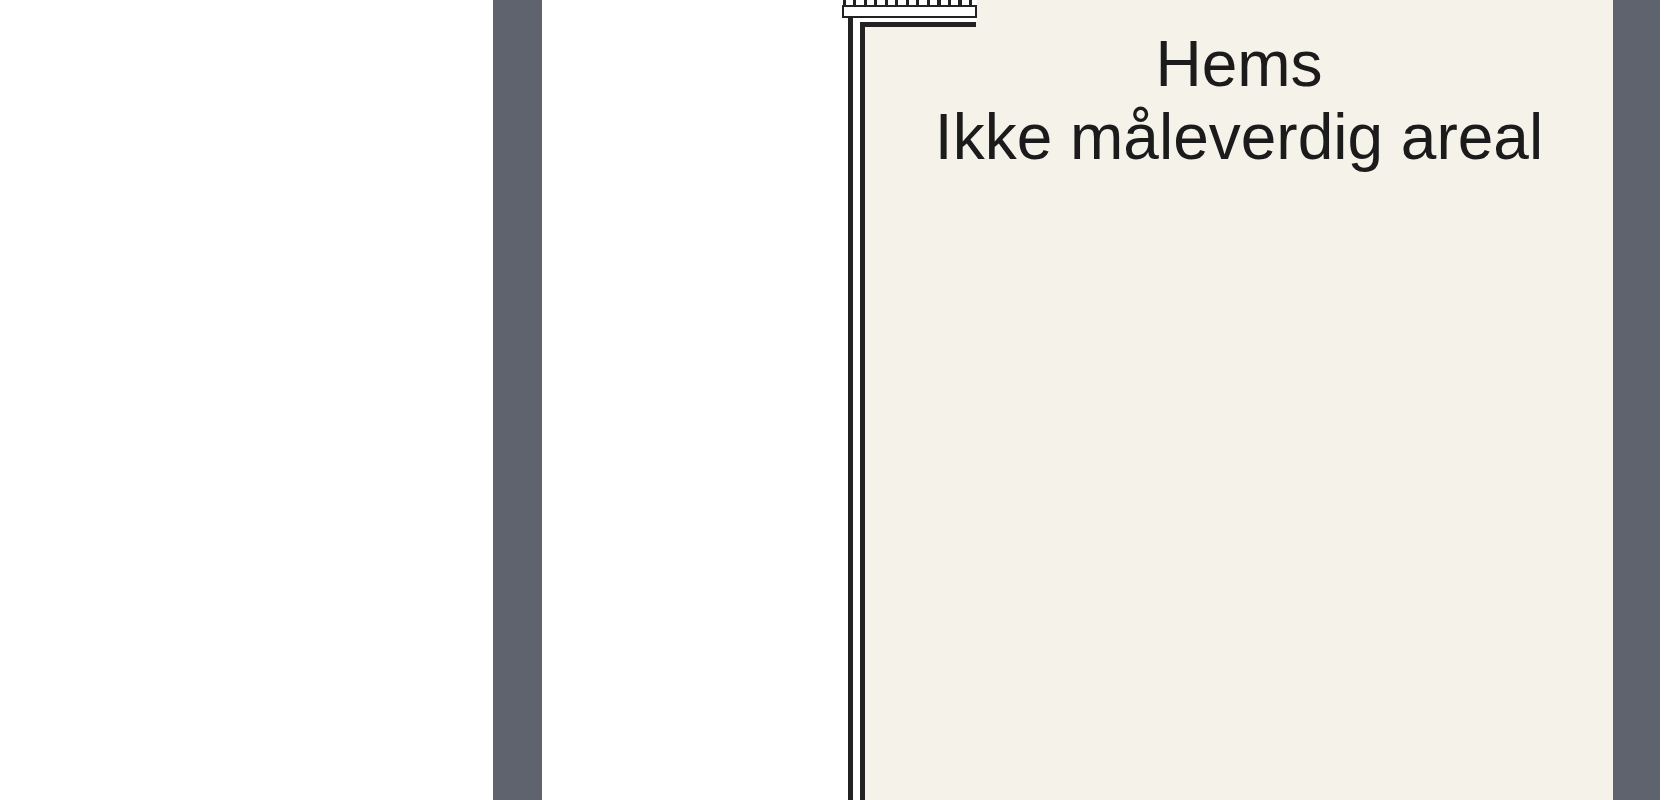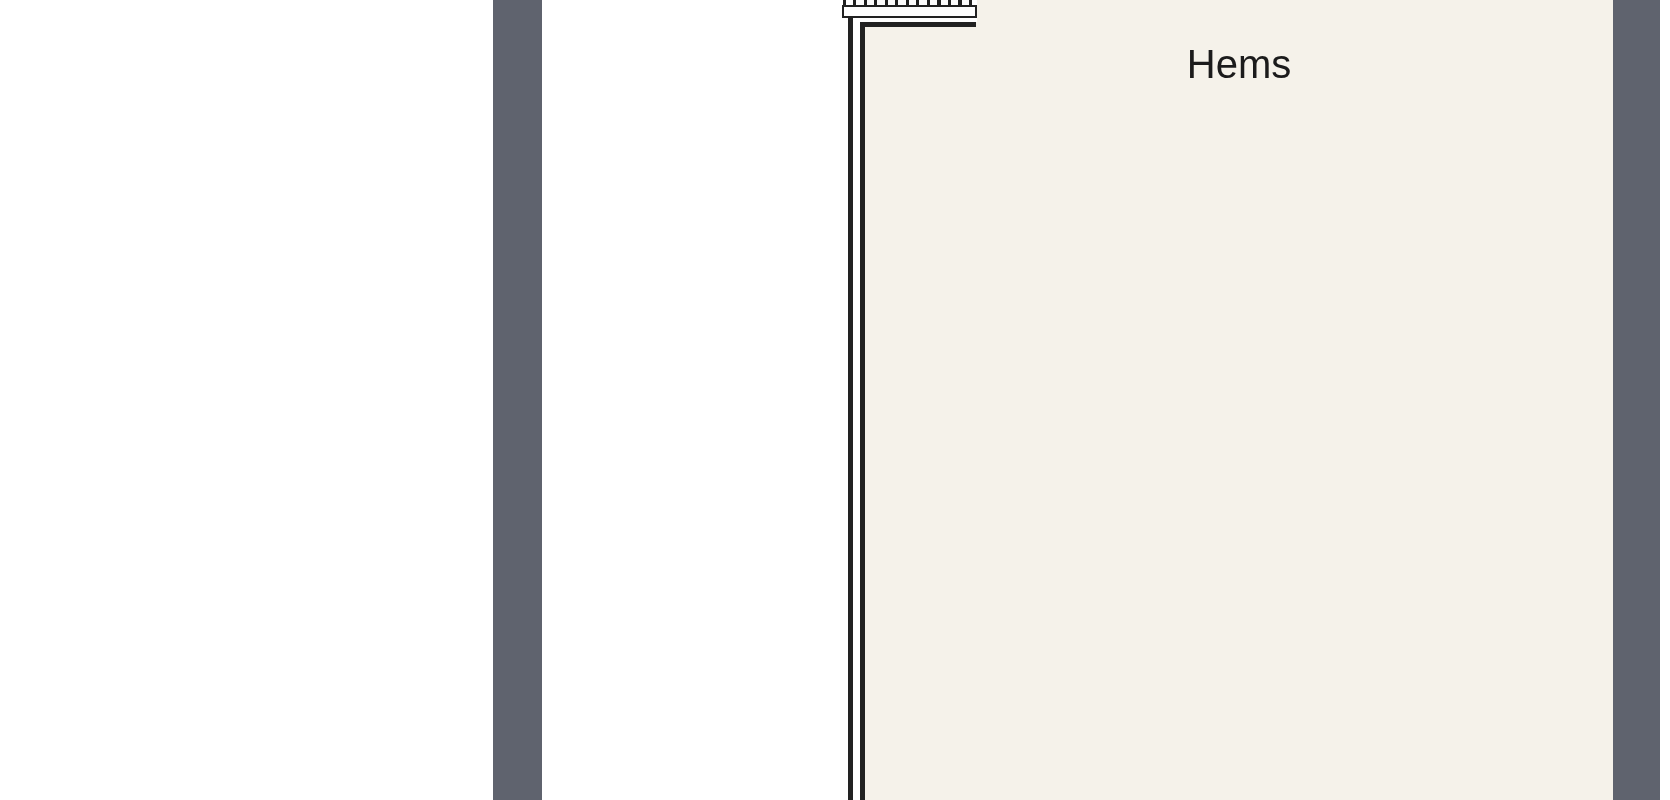--- a/index.html
+++ b/index.html
@@ -54,21 +54,21 @@
   .wall-line{background:var(--line);}
   .wall-line.outer-vert{left:848px;top:17px;width:5px;height:783px;}
   .wall-line.inner-vert{left:860px;top:22px;width:5px;height:778px;}
   .wall-line.inner-horiz{left:860px;top:22px;width:116px;height:5px;}
 
   
   .room-label{
     left:865px;top:28px;width:748px;
     text-align:center;
     color:var(--text);
-    font-size:40px;
+    font-size:64px;
     line-height:73px;
     font-weight:400;
     white-space:nowrap;
   }
   .room-label .line{display:block;}
   .sup{
     font-size:0.6em;
     vertical-align:super;
     line-height:0;
   }
@@ -85,17 +85,18 @@
   <div class="abs stair-hatch"></div>
   <div class="abs stair-landing"></div>
   <div class="abs stair-gap"></div>
 
   <div class="abs wall-line outer-vert"></div>
   <div class="abs wall-line inner-vert"></div>
   <div class="abs wall-line inner-horiz"></div>
 
   <div class="abs room-label">
     <span class="line">Hems</span>
+    <span class="line">Ikke måleverdig areal</span>
   </div>
 
   <div class="abs wall-slab right"></div>
 
 </div>
 
 </body></html>

